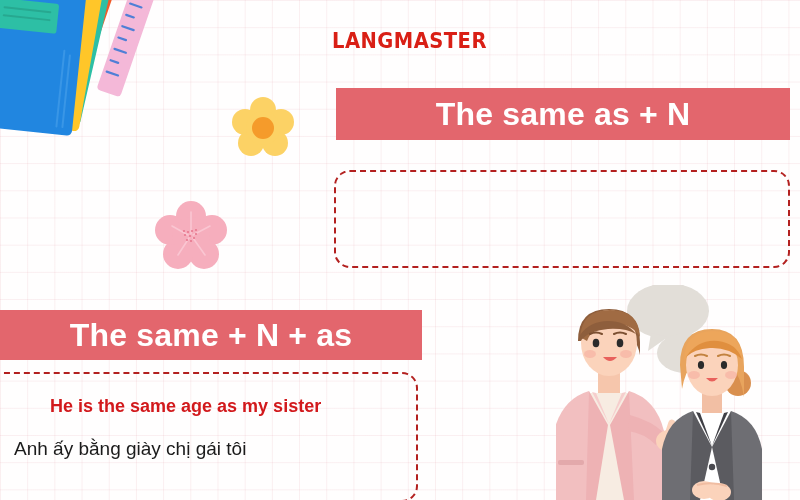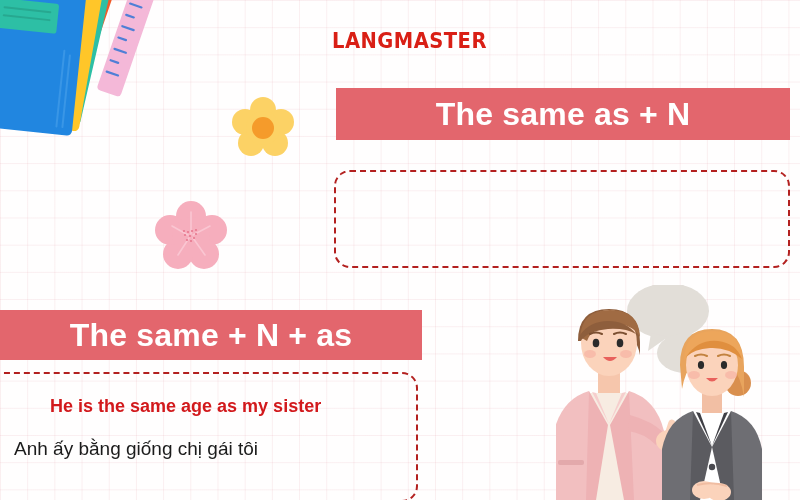--- a/index.html
+++ b/index.html
@@ -303,15 +303,15 @@
   </div>
 
   <div class="example-box" id="example-box-1"></div>
 
   <div class="banner" id="banner-2">
     <span class="banner-text">The same + N + as</span>
   </div>
 
   <div class="example-box" id="example-box-2"></div>
   <div class="example-en" id="ex2-en">He is the same age as my sister</div>
-  <div class="example-vi" id="ex2-vi">Anh ấy bằng giống chị gái tôi</div>
+  <div class="example-vi" id="ex2-vi">Anh ấy bằng giày chị gái tôi</div>
 
 </div>
 
 </body></html>

